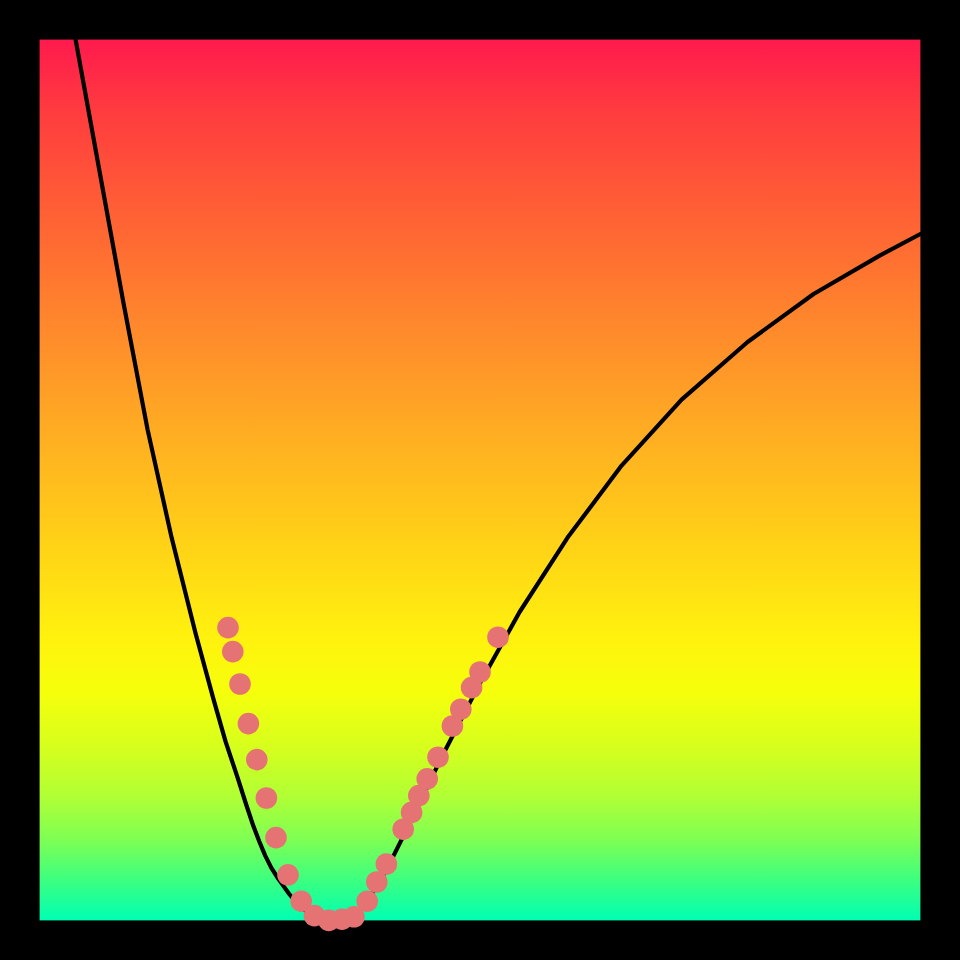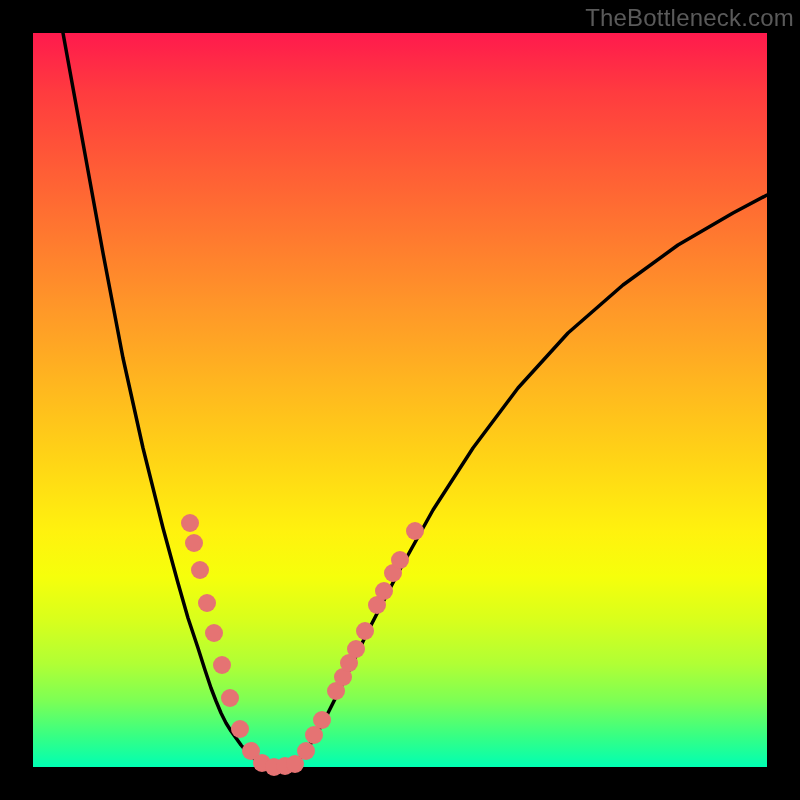--- a/index.html
+++ b/index.html
@@ -93,14 +93,13 @@
         <circle cx="323" cy="616" r="9" fill="#e57373"></circle>
         <circle cx="332" cy="598" r="9" fill="#e57373"></circle>
         <circle cx="344" cy="572" r="9" fill="#e57373"></circle>
         <circle cx="351" cy="558" r="9" fill="#e57373"></circle>
         <circle cx="360" cy="540" r="9" fill="#e57373"></circle>
         <circle cx="367" cy="527" r="9" fill="#e57373"></circle>
         <circle cx="382" cy="498" r="9" fill="#e57373"></circle>
       </g>
   </svg>
 
-  <div class="watermark">TheBottleneck.com</div>
 </div>
 
 </body></html>

